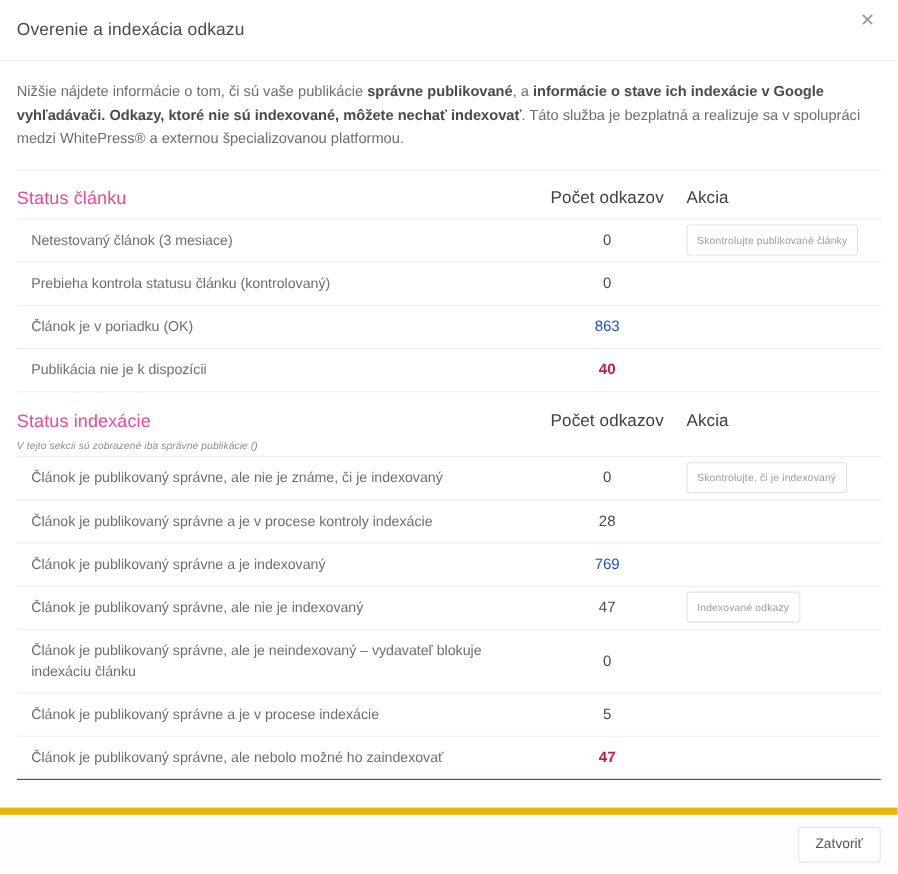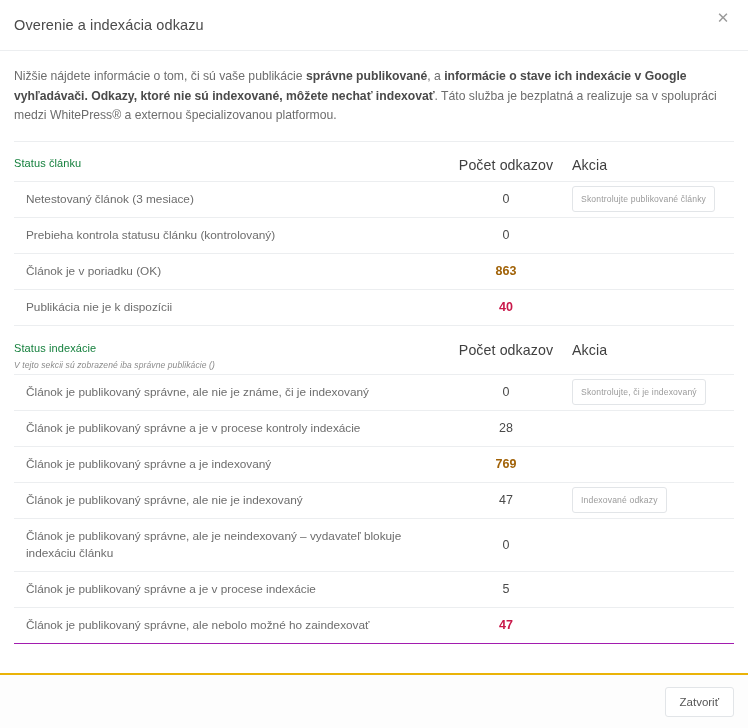--- a/index.html
+++ b/index.html
@@ -96,22 +96,22 @@
   .section-head.second {
     padding-top: 16px;
     padding-bottom: 4px;
   }
   .sh-title-wrap {
     flex: 1 1 auto;
     min-width: 0;
     padding-right: 8px;
   }
   .sh-title {
-    font-size: 11px;
-    color: #15803d;
+    font-size: 15px;
+    color: #ec4899;
     font-weight: 400;
     letter-spacing: .1px;
   }
   .sh-note {
     font-size: 8.5px;
     color: #8b8b8b;
     margin-top: 6px;
     letter-spacing: .1px;
     font-style: italic;
   }
@@ -150,21 +150,21 @@
     padding: 9px 10px 9px 0;
     box-sizing: border-box;
     margin-left: 12px;
   }
   .cell-count {
     flex: 0 0 120px;
     text-align: center;
     font-size: 12.5px;
     color: #4a4a4a;
   }
-  .cell-count.green { color: #a16207; font-weight: bold; }
+  .cell-count.green { color: #1d4ed8; }
   .cell-count.red   { color: #c9184a; font-weight: 700; }
   .cell-action {
     flex: 0 0 168px;
     padding-left: 6px;
     box-sizing: border-box;
     display: flex;
     align-items: center;
   }
 
   .action-btn {
@@ -179,21 +179,21 @@
     cursor: pointer;
     white-space: nowrap;
     font-family: "Liberation Sans", sans-serif;
     letter-spacing: .15px;
   }
 
   
   .modal-footer {
     flex: 0 0 auto;
     height: 55px;
-    border-top: 2px solid #eab308;
+    border-top: 6px solid #eab308;
     background: #fdfdfd;
     display: flex;
     align-items: center;
     justify-content: flex-end;
     padding: 0 14px;
     box-sizing: border-box;
   }
   .close-btn {
     border: 1px solid #e2e5e8;
     background: #ffffff;

